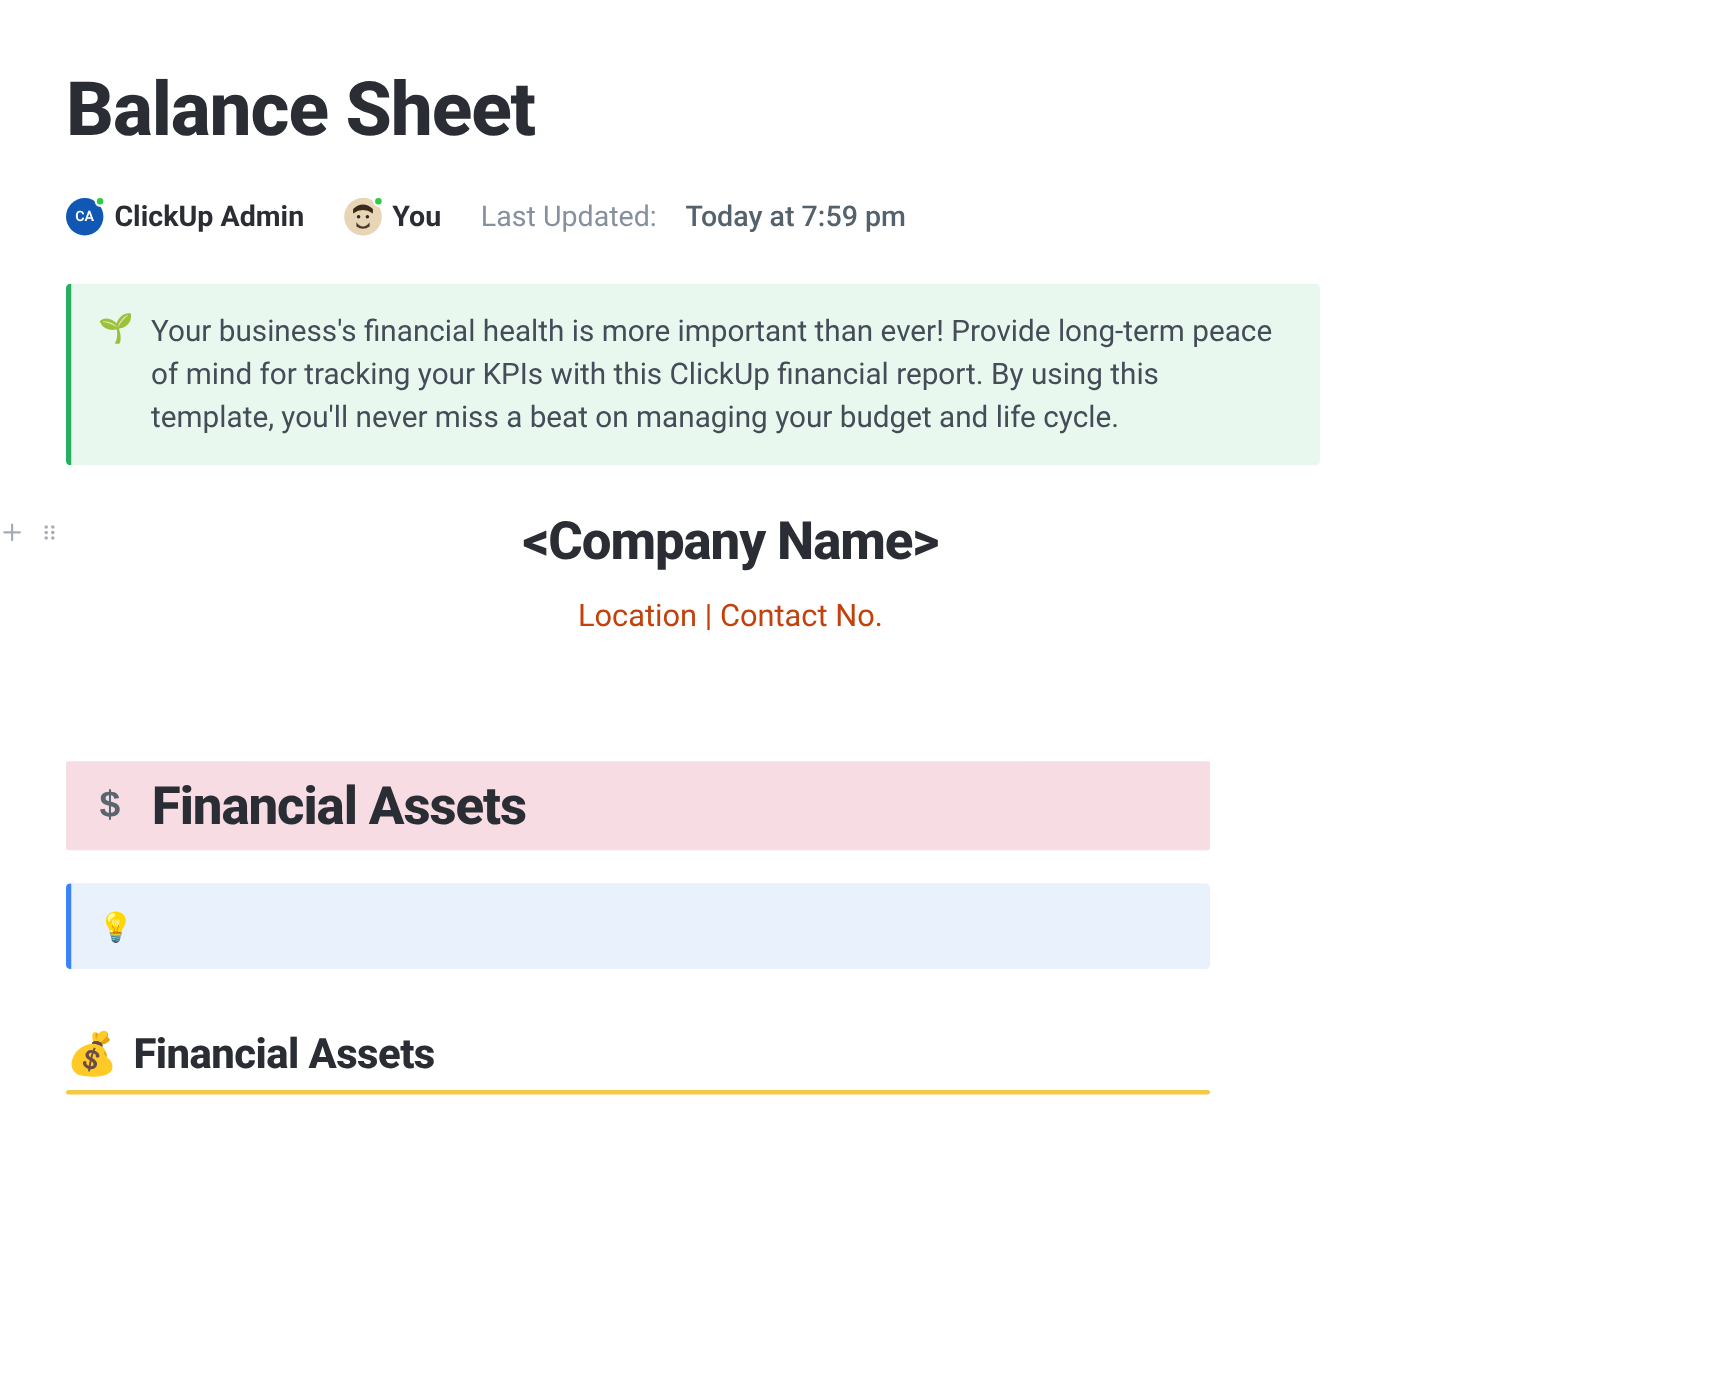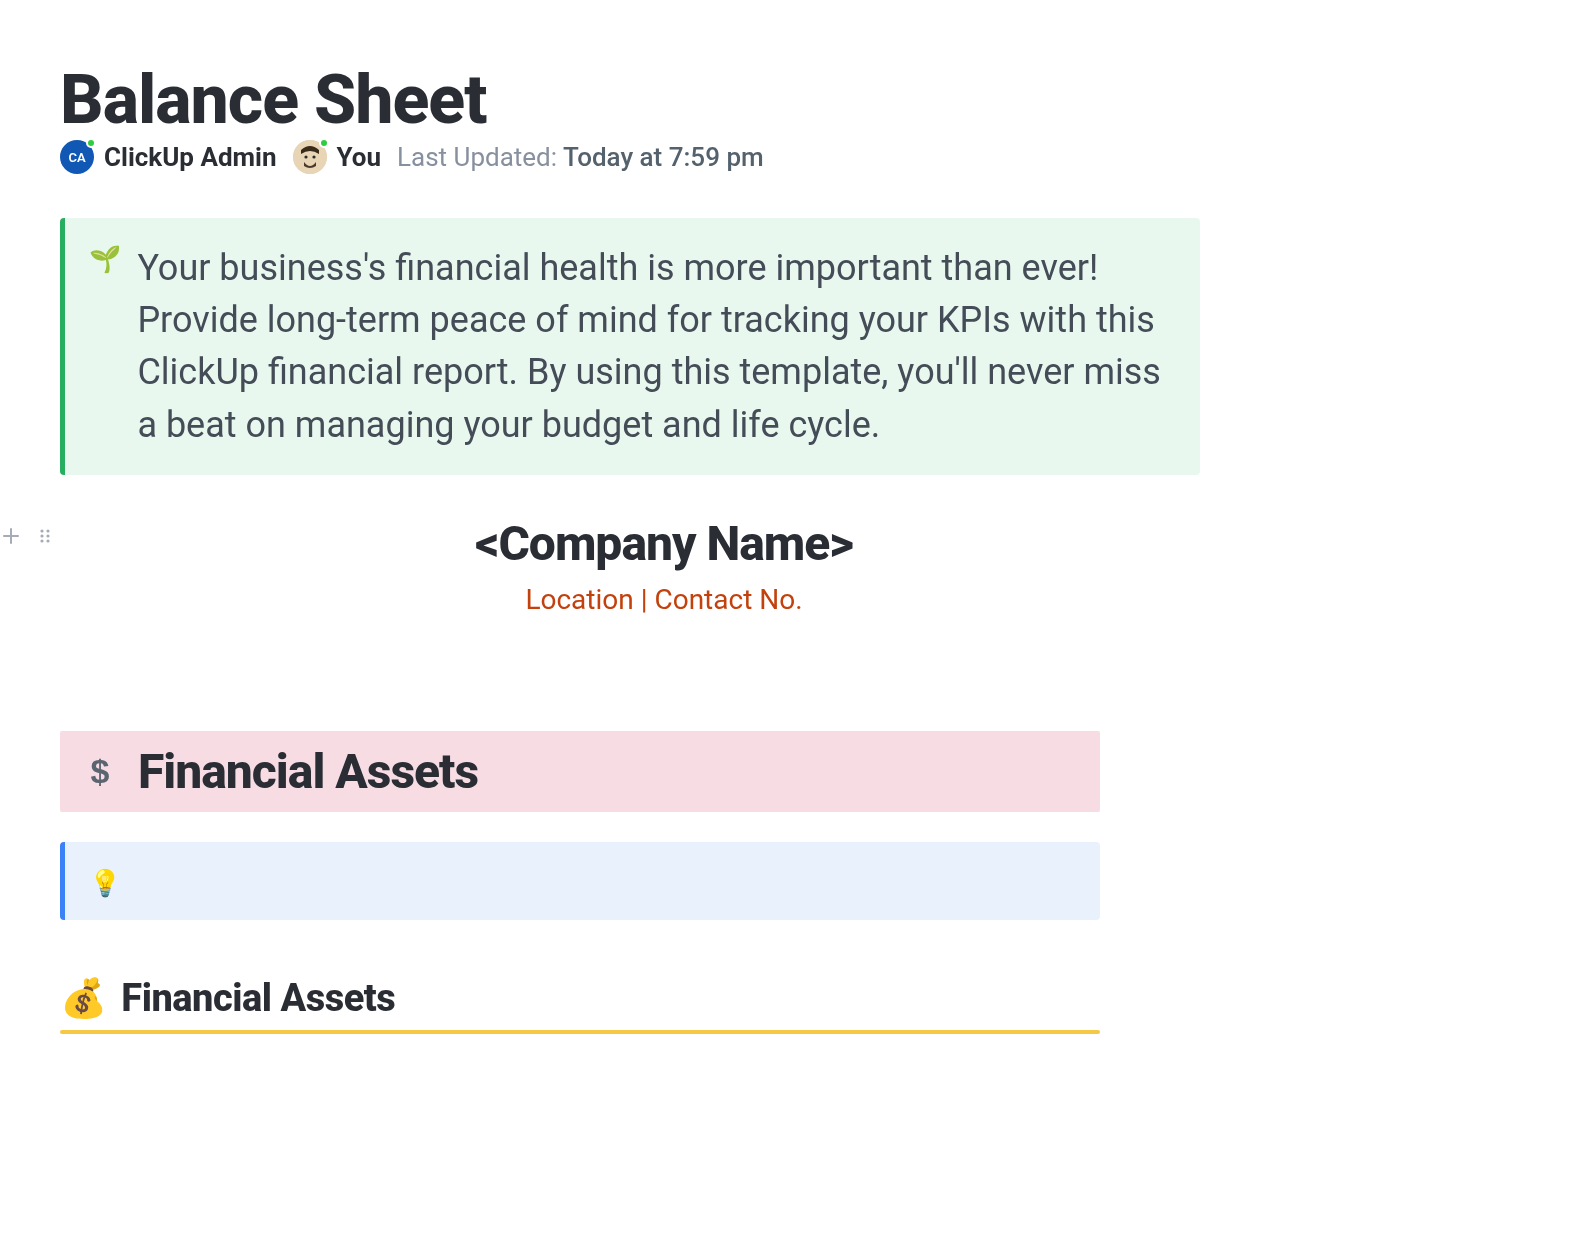--- a/index.html
+++ b/index.html
@@ -13,25 +13,26 @@
   }
   .page {
     padding: 60px 60px 0 60px;
     max-width: 1260px;
   }
   h1.title {
     font-size: 68px;
     font-weight: 800;
     letter-spacing: -1px;
     color: #2A2E34;
+    margin-bottom: 40px;
   }
   .meta-row {
     display: flex;
     align-items: center;
-    gap: 16px;
+    gap: 36px;
     margin-bottom: 44px;
   }
   .user {
     display: flex;
     align-items: center;
     gap: 10px;
   }
   .avatar {
     width: 34px;
     height: 34px;
@@ -88,21 +89,21 @@
     background: #E9F1FC;
     border-left-color: #3B82F6;
   }
   .callout-icon {
     font-size: 26px;
     line-height: 1;
     flex-shrink: 0;
     margin-top: 4px;
   }
   .callout-text {
-    font-size: 36px;
+    font-size: 27px;
     line-height: 1.45;
     color: #444C57;
   }
   .block-row {
     display: flex;
     align-items: flex-start;
     gap: 18px;
     margin-left: -58px;
     margin-bottom: 20px;
   }
@@ -144,21 +145,21 @@
   .company-info {
     flex: 1;
     text-align: center;
     padding-top: 0;
   }
   .company-heading {
     font-size: 48px;
     font-weight: 800;
     color: #2A2E34;
     letter-spacing: -1px;
-    margin-bottom: 6px;
+    margin-bottom: 18px;
   }
   .company-sub {
     font-size: 28px;
     color: #c2410c;
     line-height: 1.55;
   }
   .section-header {
     display: flex;
     align-items: center;
     gap: 16px;

